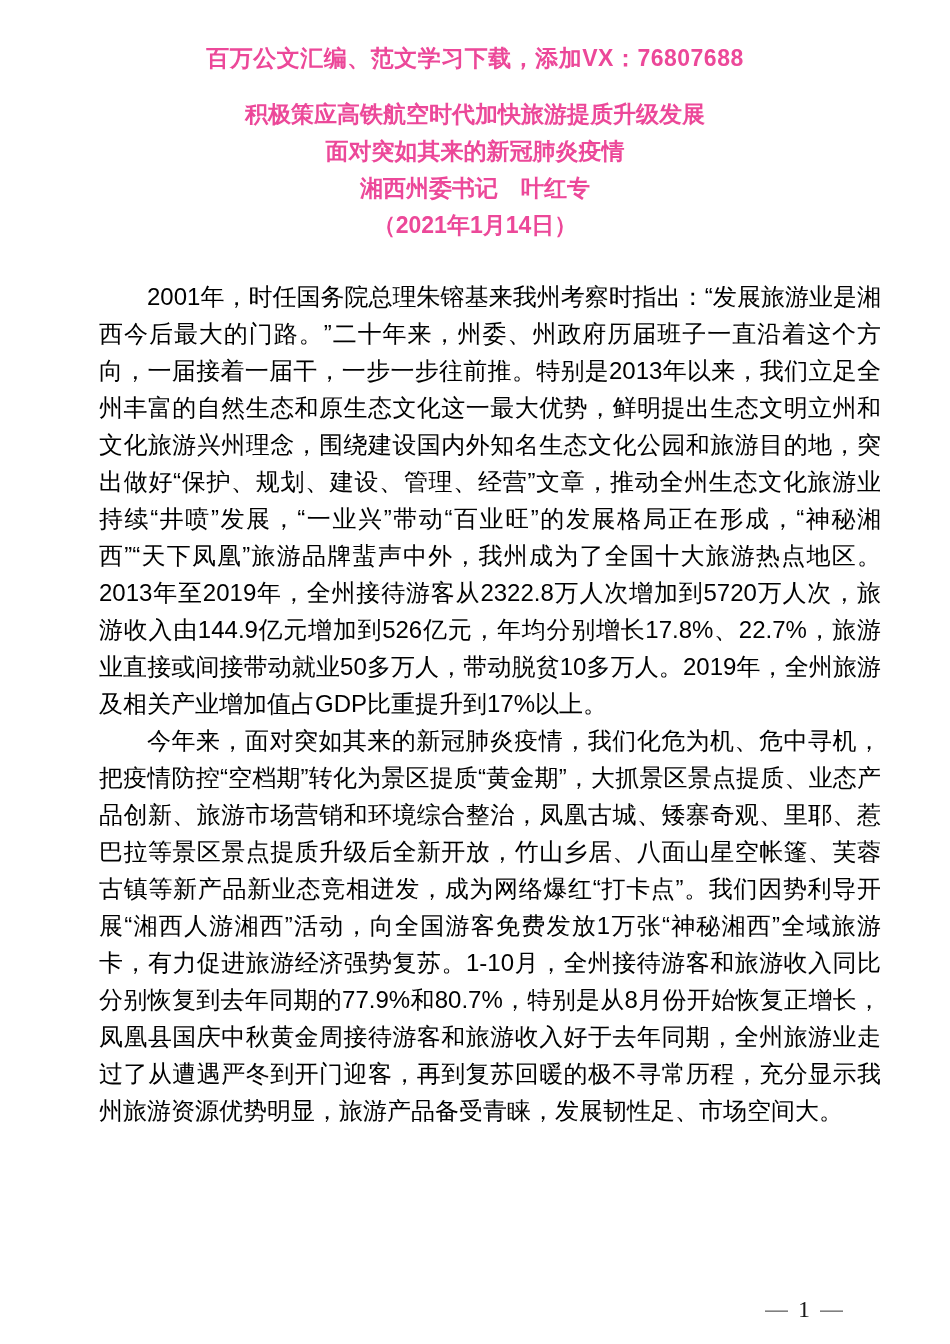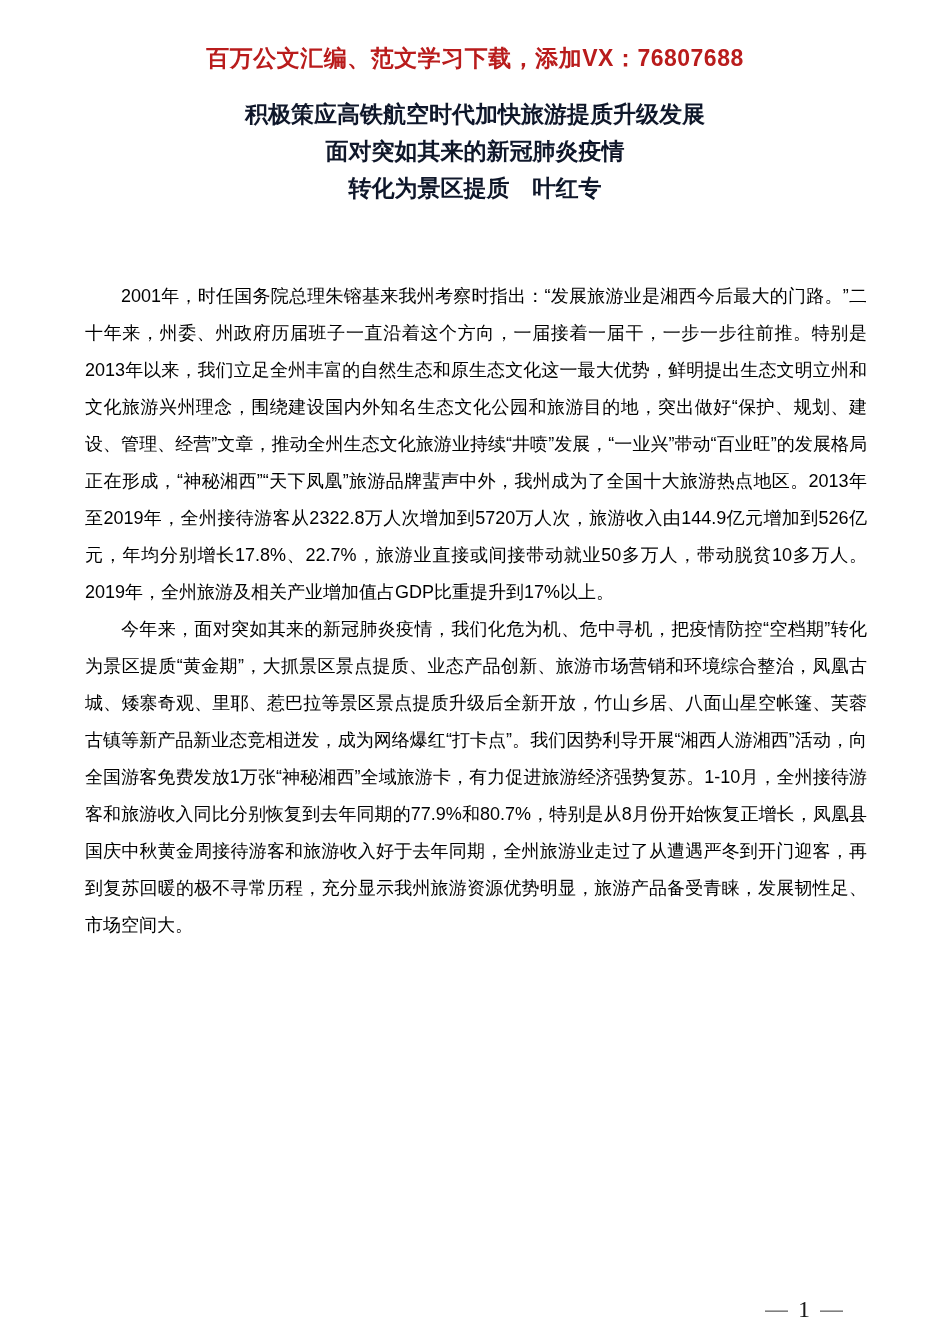--- a/index.html
+++ b/index.html
@@ -15,43 +15,43 @@
     color: #000000;
     font-family: "Liberation Sans", "DejaVu Sans", sans-serif;
     overflow: hidden;
   }
   .notice {
     position: absolute;
     top: 44px;
     left: 0;
     width: 100%;
     text-align: center;
-    color: #b91c1c;
+    color: #ec4899;
     font-size: 23px;
     font-weight: bold;
     line-height: 28px;
     letter-spacing: 0.5px;
   }
   .title-block {
     position: absolute;
     top: 96px;
     left: 0;
     width: 100%;
     text-align: center;
     font-size: 23px;
     font-weight: bold;
     line-height: 37px;
-    color: #0f172a;
+    color: #ec4899;
   }
   .content {
     position: absolute;
     top: 278px;
-    left: 85px;
+    left: 99px;
     width: 782px;
-    font-size: 18px;
+    font-size: 24px;
     line-height: 37px;
     text-align: justify;
     color: #000000;
   }
   .content p {
     margin: 0;
     padding: 0;
     text-indent: 2em;
   }
   .footer {
@@ -76,21 +76,22 @@
 </head>
 <body>
 
 <div class="page">
 
   <div class="notice">百万公文汇编、范文学习下载，添加VX：76807688</div>
 
   <div class="title-block">
     <div class="title-line">积极策应高铁航空时代加快旅游提质升级发展</div>
     <div class="title-line">面对突如其来的新冠肺炎疫情</div>
-    <div class="title-line">转化为景区提质　叶红专</div>
+    <div class="title-line">湘西州委书记　叶红专</div>
+    <div class="title-line">（2021年1月14日）</div>
   </div>
 
   <div class="content">
     <p>2001年，时任国务院总理朱镕基来我州考察时指出：“发展旅游业是湘西今后最大的门路。”二十年来，州委、州政府历届班子一直沿着这个方向，一届接着一届干，一步一步往前推。特别是2013年以来，我们立足全州丰富的自然生态和原生态文化这一最大优势，鲜明提出生态文明立州和文化旅游兴州理念，围绕建设国内外知名生态文化公园和旅游目的地，突出做好“保护、规划、建设、管理、经营”文章，推动全州生态文化旅游业持续“井喷”发展，“一业兴”带动“百业旺”的发展格局正在形成，“神秘湘西”“天下凤凰”旅游品牌蜚声中外，我州成为了全国十大旅游热点地区。2013年至2019年，全州接待游客从2322.8万人次增加到5720万人次，旅游收入由144.9亿元增加到526亿元，年均分别增长17.8%、22.7%，旅游业直接或间接带动就业50多万人，带动脱贫10多万人。2019年，全州旅游及相关产业增加值占GDP比重提升到17%以上。</p>
     <p>今年来，面对突如其来的新冠肺炎疫情，我们化危为机、危中寻机，把疫情防控“空档期”转化为景区提质“黄金期”，大抓景区景点提质、业态产品创新、旅游市场营销和环境综合整治，凤凰古城、矮寨奇观、里耶、惹巴拉等景区景点提质升级后全新开放，竹山乡居、八面山星空帐篷、芙蓉古镇等新产品新业态竞相迸发，成为网络爆红“打卡点”。我们因势利导开展“湘西人游湘西”活动，向全国游客免费发放1万张“神秘湘西”全域旅游卡，有力促进旅游经济强势复苏。1-10月，全州接待游客和旅游收入同比分别恢复到去年同期的77.9%和80.7%，特别是从8月份开始恢复正增长，凤凰县国庆中秋黄金周接待游客和旅游收入好于去年同期，全州旅游业走过了从遭遇严冬到开门迎客，再到复苏回暖的极不寻常历程，充分显示我州旅游资源优势明显，旅游产品备受青睐，发展韧性足、市场空间大。</p>
   </div>
 
   <div class="footer">
     <span class="dash">—</span>
     <span class="pagenum">1</span>

